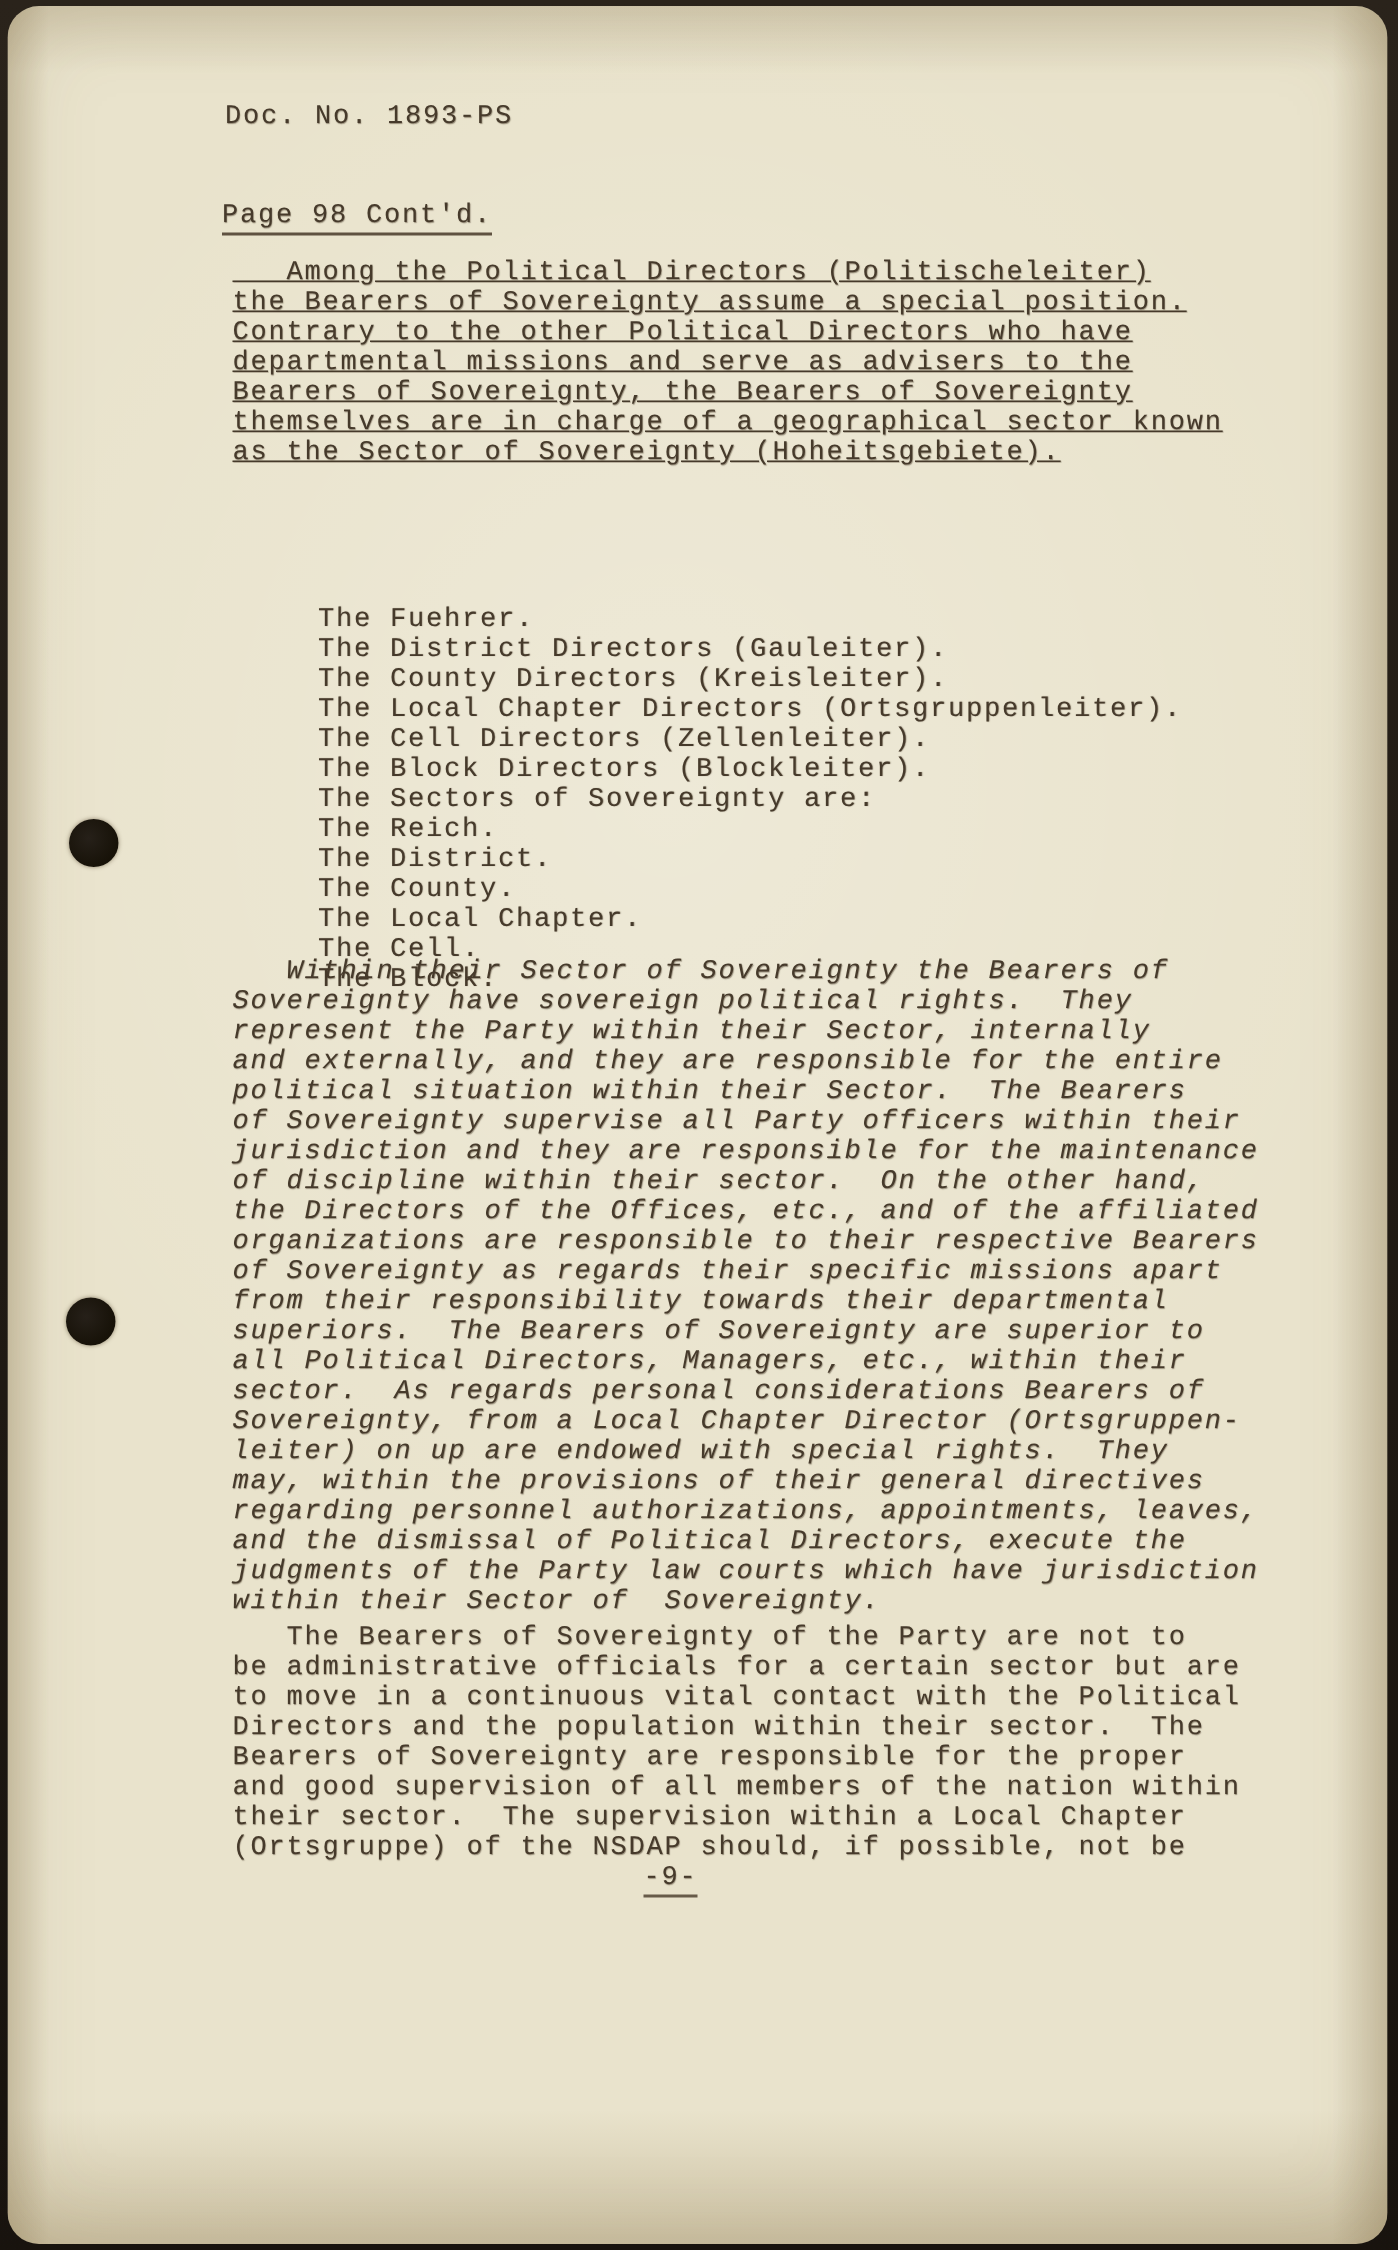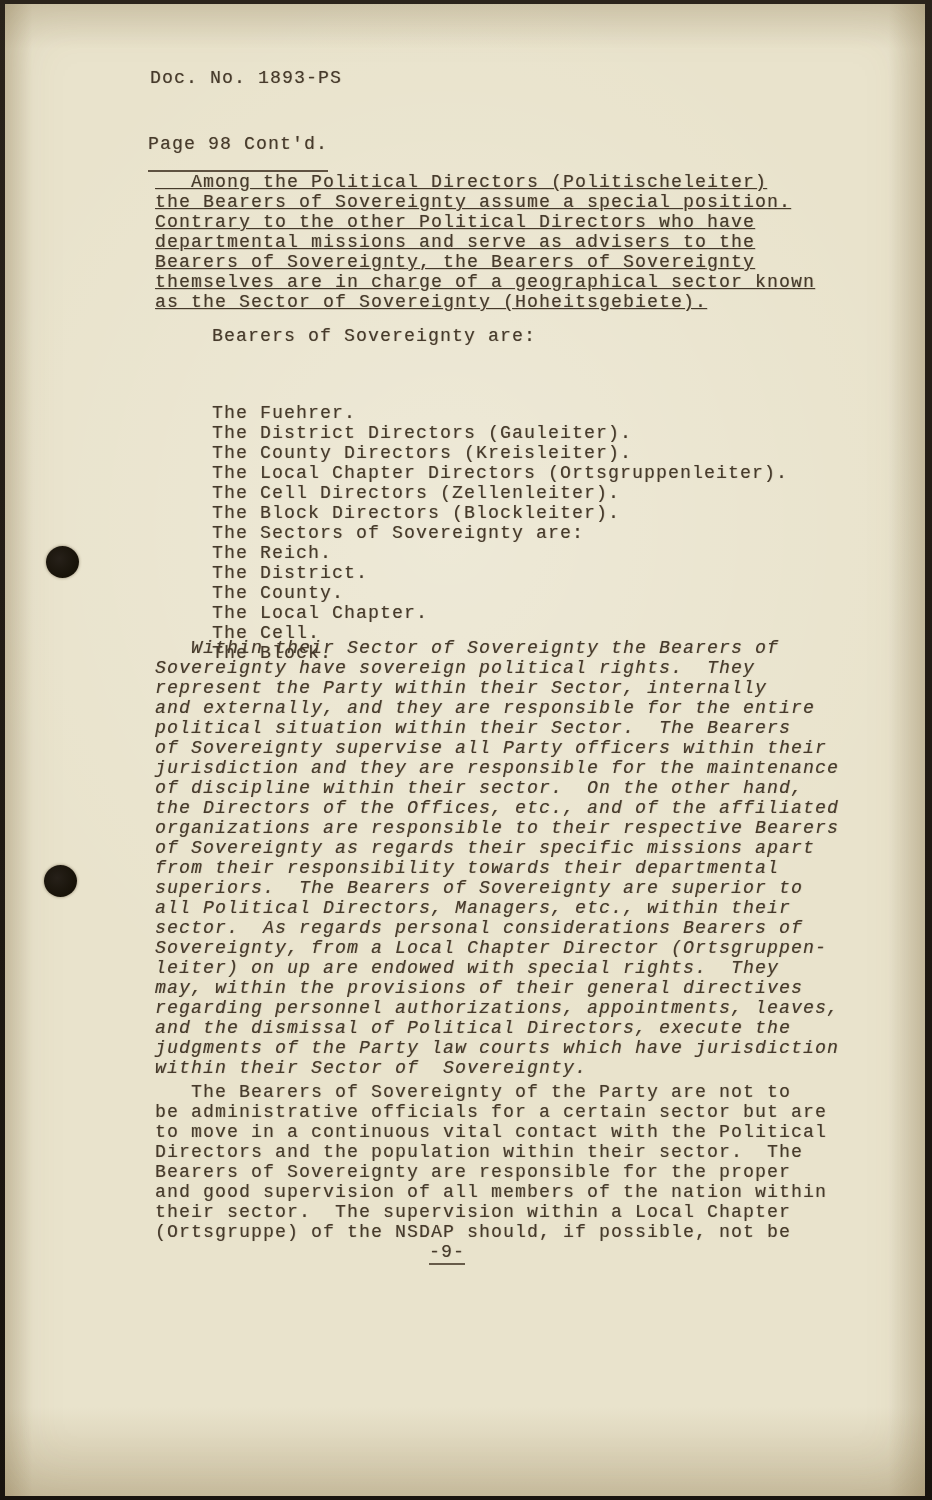--- a/index.html
+++ b/index.html
@@ -20,36 +20,37 @@
     left: 5px;
     top: 4px;
     right: 7px;
     bottom: 4px;
     background:
       radial-gradient(ellipse 700px 800px at 48% 35%, rgba(255,255,255,0.22), rgba(255,255,255,0) 70%),
       linear-gradient(to right, rgba(125,104,62,0.25), rgba(125,104,62,0) 3%, rgba(125,104,62,0) 96%, rgba(125,104,62,0.28)),
       linear-gradient(to bottom, rgba(125,104,62,0.18), rgba(125,104,62,0) 3%, rgba(125,104,62,0) 94%, rgba(140,118,72,0.30)),
       #e9e3cc;
     box-shadow: inset 0 0 60px rgba(110,90,50,0.18);
+    border-radius: 21px;
   }
   .block {
     position: absolute;
     color: #463a2b;
     font-size: 18px;
     line-height: 20px;
     letter-spacing: 1.2px;
     white-space: pre;
     text-shadow: 0.4px 0.4px 0.7px rgba(72,58,40,0.5);
   }
   .tline { height: 20px; }
   .doc-no      { left: 145px; top: 64px;  }
   .page-header { left: 143px; top: 130px; }
   .page-header .underlined {
     border-bottom: 2px solid rgba(70,56,40,0.85);
-    padding-bottom: 16px;
+    padding-bottom: 1px;
   }
   .para-1     { left: 150px; top: 168px; text-decoration: underline;  }
   .intro-line { left: 207px; top: 322px;  }
   .list-block { left: 207px; top: 362px; margin-top: 37px;  }
   .para-2     { left: 150px; top: 634px; font-style: italic;  }
   .para-3     { left: 150px; top: 1078px; }
   .page-number { left: 424px; top: 1238px; }
   .page-number .underlined-num {
     border-bottom: 2px solid rgba(70,56,40,0.8);
     padding-bottom: 1px;
@@ -73,21 +74,20 @@
 
     <div class="hole hole-1"></div>
     <div class="hole hole-2"></div>
 
     <div class="block doc-no">Doc. No. 1893-PS</div>
 
     <div class="block page-header"><span class="underlined">Page 98 Cont'd.</span></div>
 
     <div class="block para-1"><div class="tline">   Among the Political Directors (Politischeleiter)</div><div class="tline">the Bearers of Sovereignty assume a special position.</div><div class="tline">Contrary to the other Political Directors who have</div><div class="tline">departmental missions and serve as advisers to the</div><div class="tline">Bearers of Sovereignty, the Bearers of Sovereignty</div><div class="tline">themselves are in charge of a geographical sector known</div><div class="tline">as the Sector of Sovereignty (Hoheitsgebiete).</div></div>
 
-    <div class="block intro-line">Bearers of Sovereignty are:</div>
 
     <div class="block list-block"><div class="tline">The Fuehrer.</div><div class="tline">The District Directors (Gauleiter).</div><div class="tline">The County Directors (Kreisleiter).</div><div class="tline">The Local Chapter Directors (Ortsgruppenleiter).</div><div class="tline">The Cell Directors (Zellenleiter).</div><div class="tline">The Block Directors (Blockleiter).</div><div class="tline">The Sectors of Sovereignty are:</div><div class="tline">The Reich.</div><div class="tline">The District.</div><div class="tline">The County.</div><div class="tline">The Local Chapter.</div><div class="tline">The Cell.</div><div class="tline">The Block.</div></div>
 
     <div class="block para-2"><div class="tline">   Within their Sector of Sovereignty the Bearers of</div><div class="tline">Sovereignty have sovereign political rights.  They</div><div class="tline">represent the Party within their Sector, internally</div><div class="tline">and externally, and they are responsible for the entire</div><div class="tline">political situation within their Sector.  The Bearers</div><div class="tline">of Sovereignty supervise all Party officers within their</div><div class="tline">jurisdiction and they are responsible for the maintenance</div><div class="tline">of discipline within their sector.  On the other hand,</div><div class="tline">the Directors of the Offices, etc., and of the affiliated</div><div class="tline">organizations are responsible to their respective Bearers</div><div class="tline">of Sovereignty as regards their specific missions apart</div><div class="tline">from their responsibility towards their departmental</div><div class="tline">superiors.  The Bearers of Sovereignty are superior to</div><div class="tline">all Political Directors, Managers, etc., within their</div><div class="tline">sector.  As regards personal considerations Bearers of</div><div class="tline">Sovereignty, from a Local Chapter Director (Ortsgruppen-</div><div class="tline">leiter) on up are endowed with special rights.  They</div><div class="tline">may, within the provisions of their general directives</div><div class="tline">regarding personnel authorizations, appointments, leaves,</div><div class="tline">and the dismissal of Political Directors, execute the</div><div class="tline">judgments of the Party law courts which have jurisdiction</div><div class="tline">within their Sector of  Sovereignty.</div></div>
 
     <div class="block para-3"><div class="tline">   The Bearers of Sovereignty of the Party are not to</div><div class="tline">be administrative officials for a certain sector but are</div><div class="tline">to move in a continuous vital contact with the Political</div><div class="tline">Directors and the population within their sector.  The</div><div class="tline">Bearers of Sovereignty are responsible for the proper</div><div class="tline">and good supervision of all members of the nation within</div><div class="tline">their sector.  The supervision within a Local Chapter</div><div class="tline">(Ortsgruppe) of the NSDAP should, if possible, not be</div></div>
 
     <div class="block page-number"><span class="underlined-num">-9-</span></div>
 
   </div>

